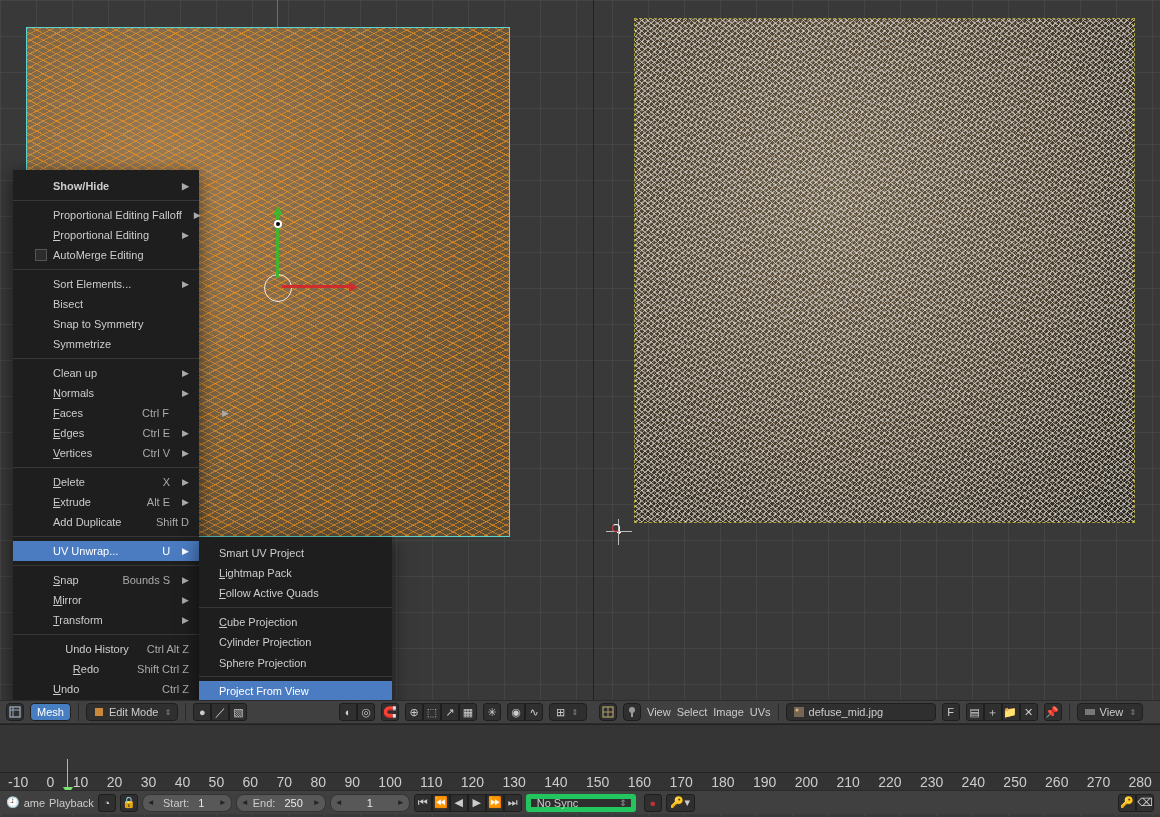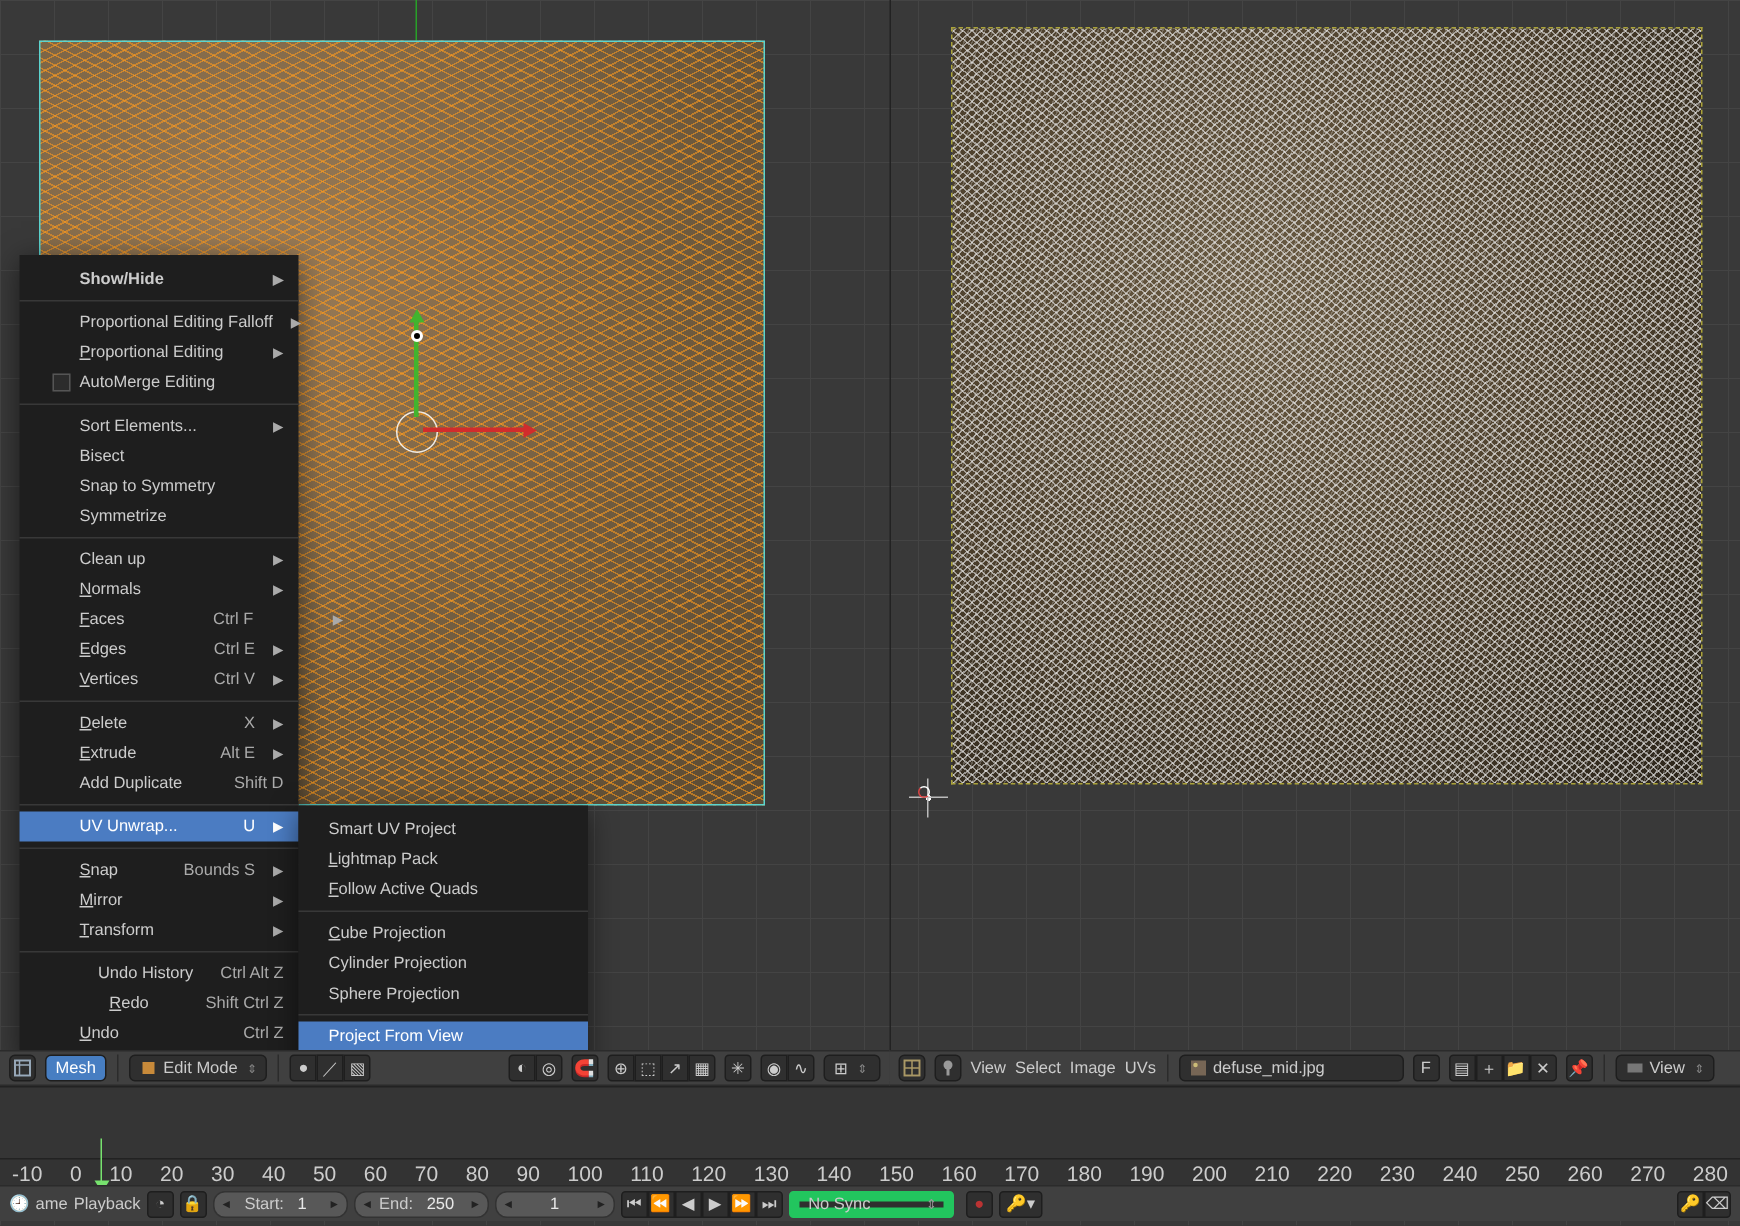--- a/index.html
+++ b/index.html
@@ -131,21 +131,21 @@
   .numfield .tri { font-size: 8px; color: #222; }
   .numfield .val { color: #e8e8e8; padding: 0 6px; }
   .iconbtn {
     background: #2f2f2f; border: 1px solid #1e1e1e; width: 18px; height: 18px;
     border-radius: 3px; display: flex; align-items: center; justify-content: center;
   }
   .iconstrip { display: flex; gap: 0; }
   .iconstrip .iconbtn { border-radius: 0; }
   .iconstrip .iconbtn:first-child { border-radius: 3px 0 0 3px; }
   .iconstrip .iconbtn:last-child  { border-radius: 0 3px 3px 0; }
-  .syncdrop { background: #2f2f2f; border: 7px solid #22c55e; border-radius: 3px; height: 18px; padding: 0 18px 0 6px; display: flex; align-items: center; position: relative; width: 110px; }
+  .syncdrop { background: #2f2f2f; border: 5px solid #22c55e; border-radius: 3px; height: 18px; padding: 0 18px 0 6px; display: flex; align-items: center; position: relative; width: 110px; }
   .syncdrop::after { content: "⇕"; position: absolute; right: 4px; font-size: 9px; color: #999; }
   .rec { color: #b33; }
 </style>
 </head>
 <body>
 
 <div class="grid-bg"></div>
 
 <div class="viewport-3d">
   <div class="axis-line-y"></div>

